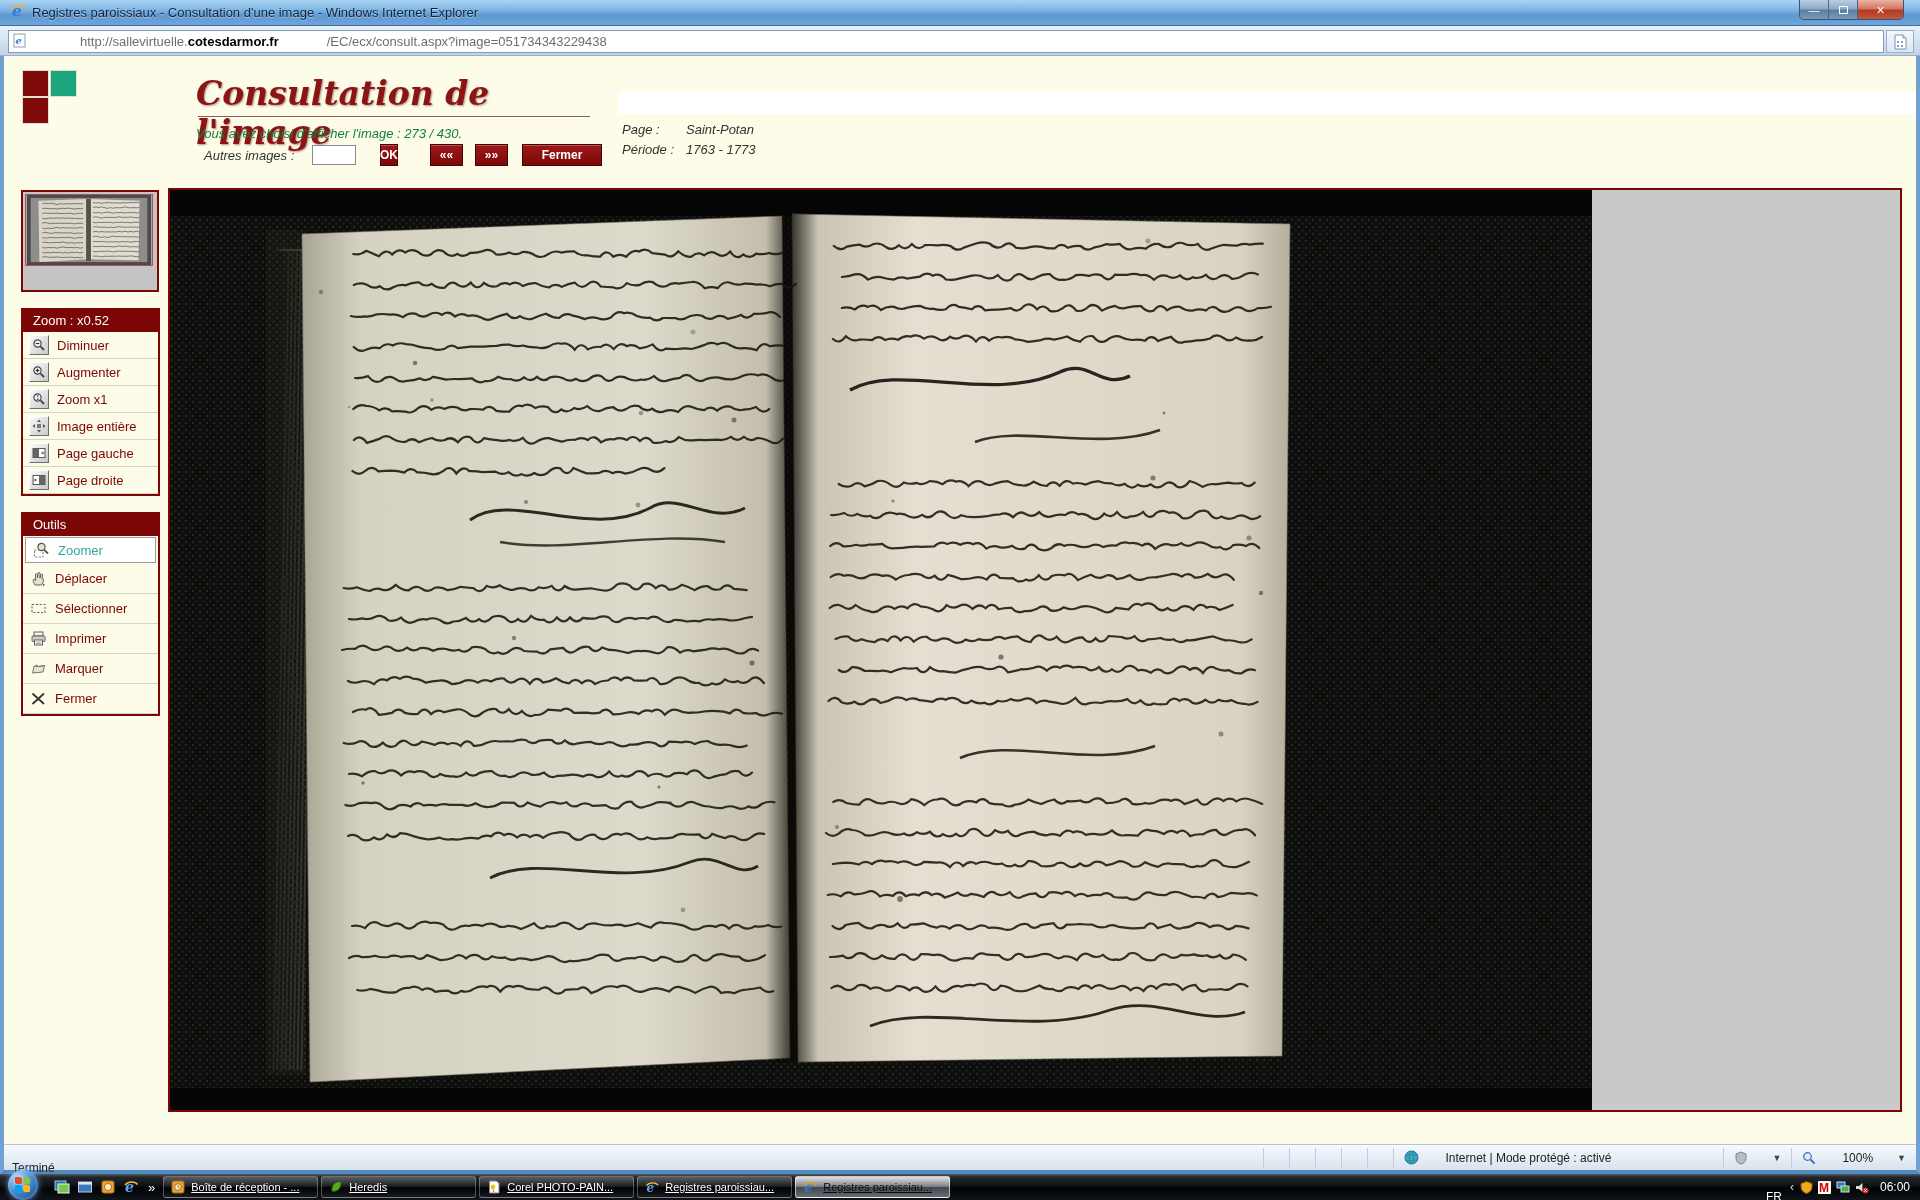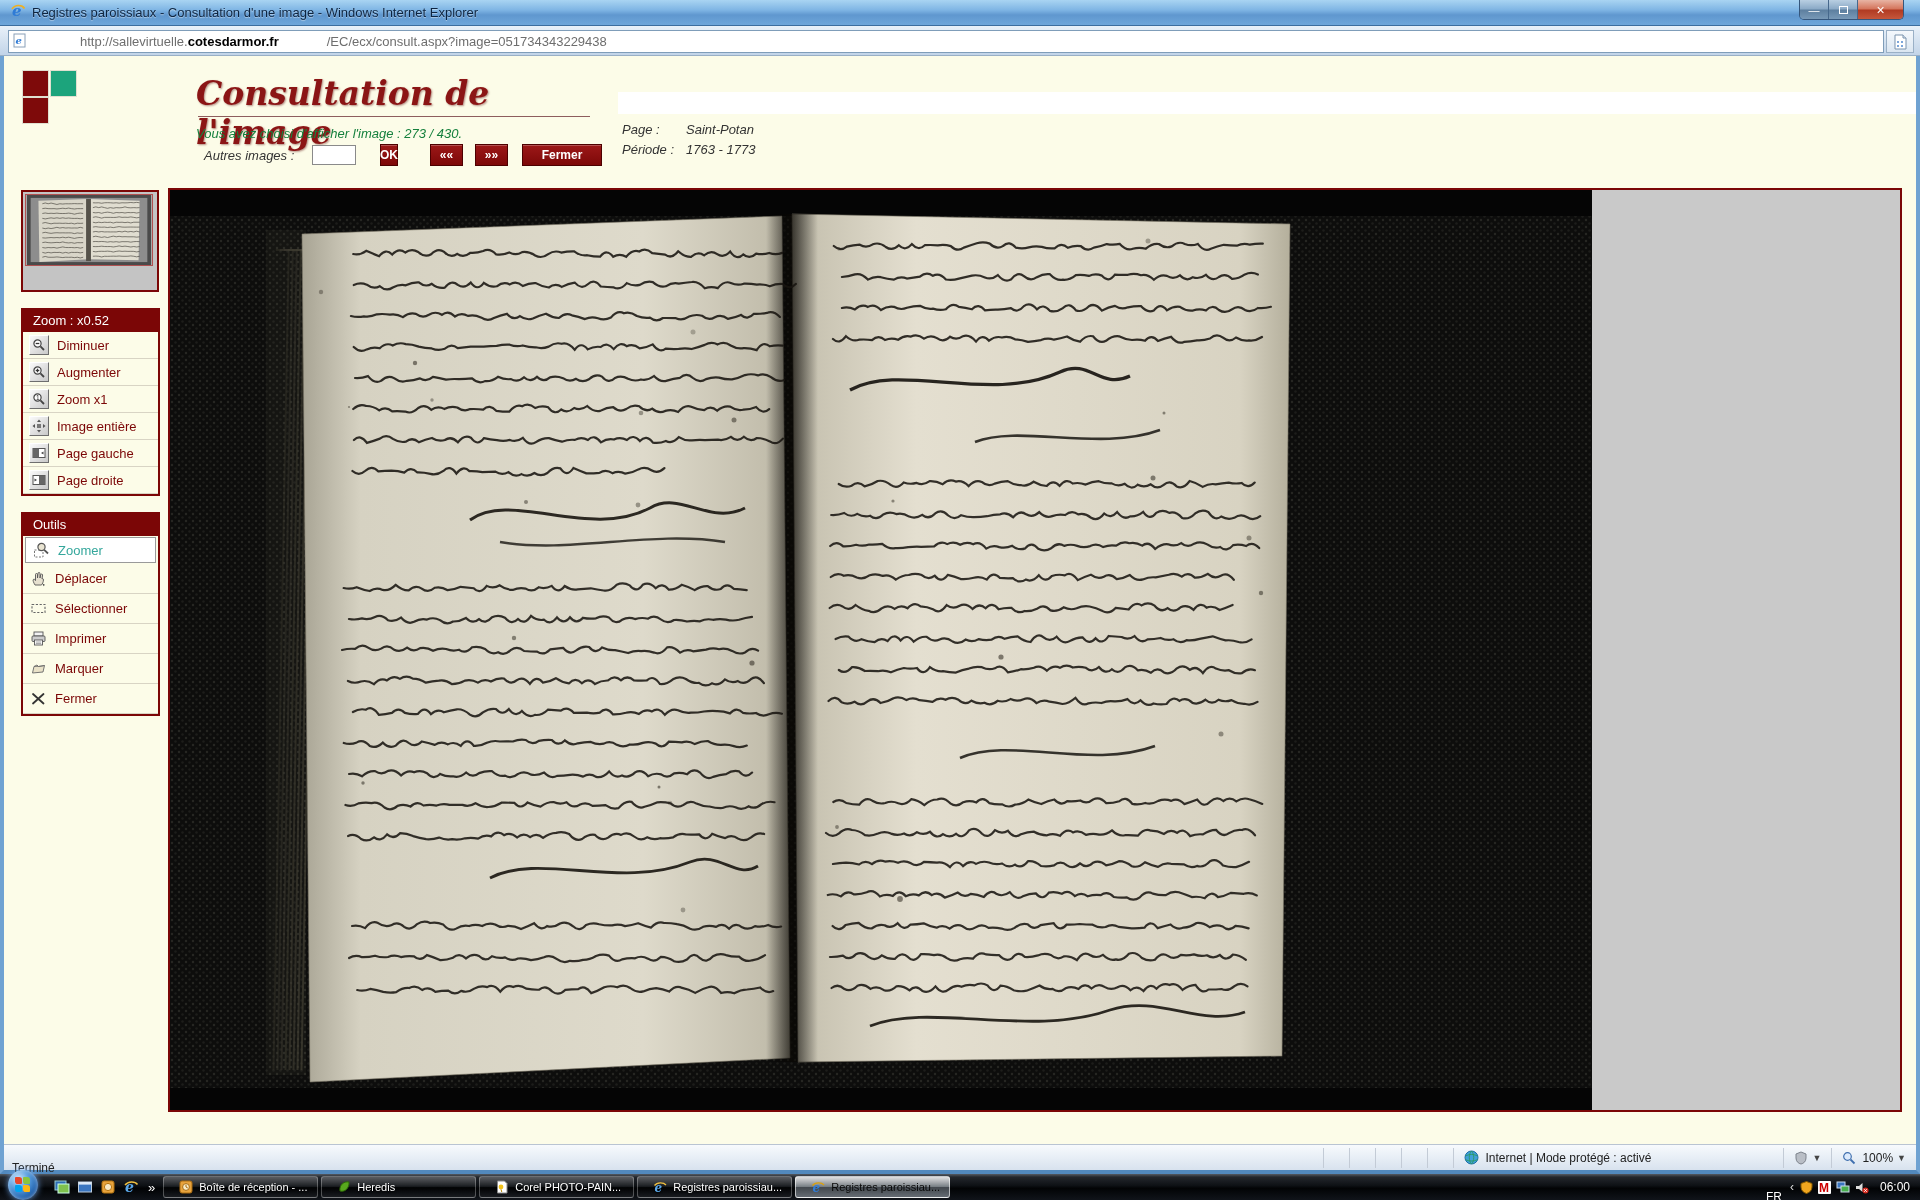--- a/index.html
+++ b/index.html
@@ -97,21 +97,21 @@
   .viewer svg.manuscript { position:absolute; left:0; top:0; }
   .viewer .filler { position:absolute; right:0; top:0; width:308px; height:920px; background:#C9C9C9; }
 
   
   .statusbar { position:absolute; left:0; bottom:0; width:1912px; height:26px;
     background:linear-gradient(180deg,#f7fafd 0%,#e6edf5 55%,#d8e2ee 100%);
     border-top:1px solid #b9c4d2; display:flex; align-items:center; font-size:12px; color:#222; }
   .statusbar .status-left { margin-left:8px; flex:0 0 auto;margin-top:20px; }
   .statusbar .spacer { flex:1; }
   .sb-sep { width:26px; height:20px; border-left:1px solid #c3cbd6; }
-  .sb-cell { display:flex; align-items:center; height:20px; border-left:1px solid #c3cbd6; padding:0 10px; }
+  .sb-cell { display:flex; align-items:center; height:20px; border-left:1px solid #c3cbd6; padding:0 10px;gap:20px; }
   .sb-cell .txt { margin-left:6px; }
   .sb-caret { font-size:9px; color:#444; margin-left:4px; }
 
   
   .taskbar { position:absolute; left:0; bottom:-26px; top:auto; width:1920px; height:26px;
     background:linear-gradient(180deg,#545b63 0%,#23272d 12%,#0d1014 45%,#020305 55%,#10141a 100%);
     display:flex; align-items:center; }
   .taskbar { position:absolute; bottom:0; }
   #screen > .taskbar { position:absolute; top:1174px; left:0; }
   .startorb { width:30px; height:30px; margin-left:8px; margin-top:-4px; border-radius:50%;
@@ -123,22 +123,22 @@
   .flag .f1 { left:0; top:0; background:#e8472b; }
   .flag .f2 { left:8px; top:0; background:#8bc53f; }
   .flag .f3 { left:0; top:8px; background:#00a3ee; }
   .flag .f4 { left:8px; top:8px; background:#fcb813; }
   .quicklaunch { display:flex; align-items:center; margin-left:14px; }
   .ql-icon { width:20px; height:20px; margin-right:3px; display:flex; align-items:center; justify-content:center; }
   .ql-chevron { color:#fff; font-size:13px; margin:0 8px 0 4px; text-shadow:0 1px 2px #000; }
   .taskbtn { width:155px; height:22px; margin-right:3px; border-radius:3px;
     border:1px solid rgba(255,255,255,.28);
     background:linear-gradient(180deg,rgba(255,255,255,.25),rgba(255,255,255,.06) 48%,rgba(0,0,0,.25) 52%,rgba(255,255,255,.05));
-    display:flex; align-items:center; padding:0 14px; color:#fff; font-size:11px;
-    text-shadow:0 1px 2px #000; overflow:hidden; white-space:nowrap; }
+    display:flex; align-items:center; padding:0 6px; color:#fff; font-size:11px;
+    text-shadow:0 1px 2px #000; overflow:hidden; white-space:nowrap;text-decoration:underline; }
   .taskbtn.active { background:linear-gradient(180deg,rgba(255,255,255,.85),rgba(210,220,228,.55) 48%,rgba(130,140,150,.5) 52%,rgba(190,200,210,.5));
     color:#0a0a0a; text-shadow:none; border-color:rgba(255,255,255,.6); }
   .taskbtn .ticon { margin-right:5px; flex:0 0 16px; height:16px; display:flex; align-items:center; justify-content:center; }
   .tray { margin-left:auto; display:flex; align-items:center; color:#fff; font-size:12px; padding-right:10px; }
   .tray .lang { margin-right:8px; text-shadow:0 1px 2px #000;margin-top:20px; }
   .tray .chev { margin-right:6px; color:#ddd; }
   .tray .ticon { margin-right:5px; display:flex; }
   .tray .clock { margin-left:6px; text-shadow:0 1px 2px #000; }
 
   .eicon { font-family:"DejaVu Serif", serif; font-style:italic; font-weight:bold; color:#2f7bd6; }

